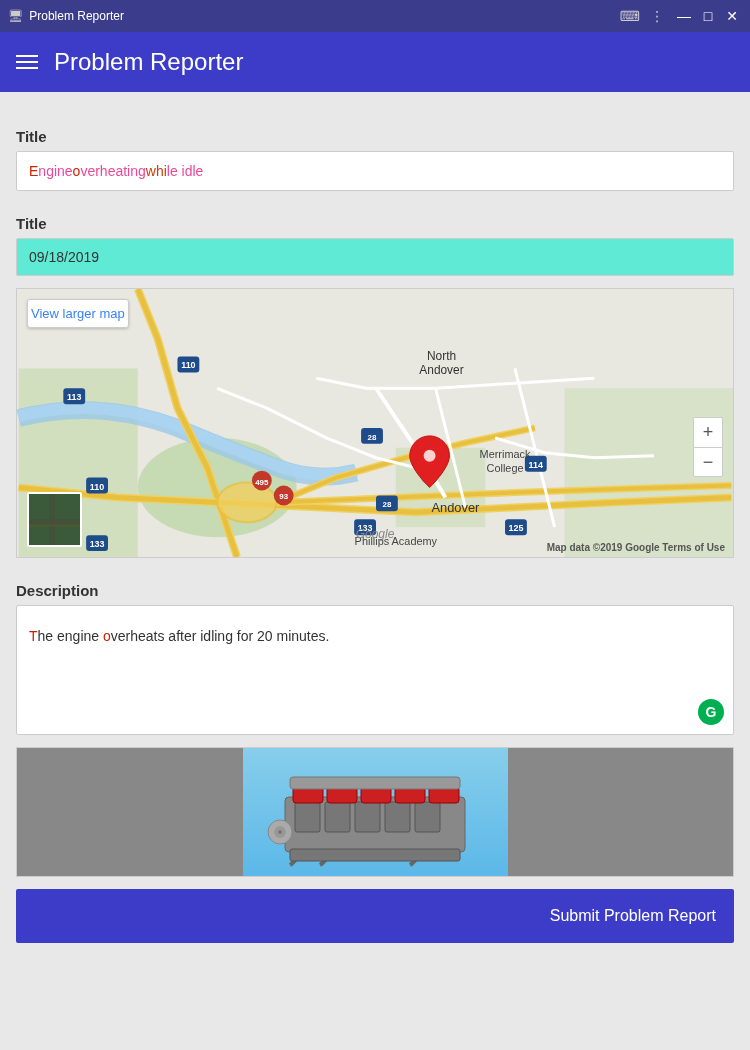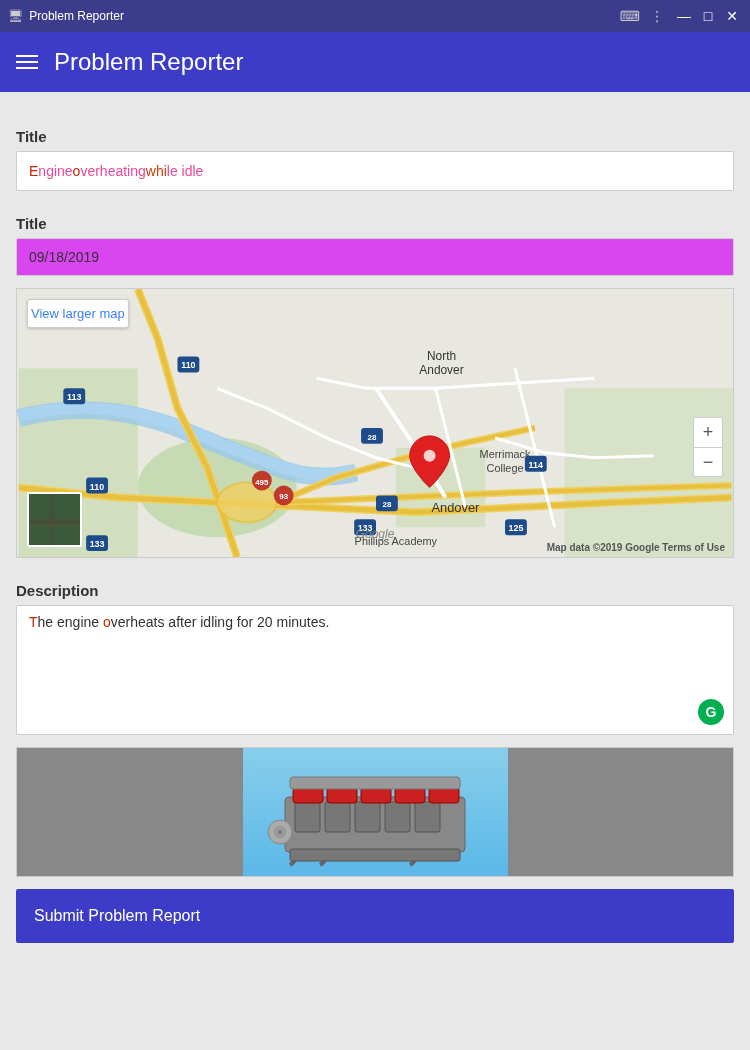--- a/index.html
+++ b/index.html
@@ -76,21 +76,21 @@
     }
     .field-label {
       font-size: 15px;
       font-weight: 600;
       color: #333;
       margin-bottom: 6px;
       margin-top: 24px;
     }
     .field-input {
       width: 100%;
-      background: #d946ef;
+      background: #5eead4;
       border: 1px solid #ccc;
       border-radius: 2px;
       padding: 10px 12px;
       font-size: 14px;
       color: #333;
       outline: none;
     }
 
     
     .title-display {
@@ -223,21 +223,21 @@
       font-size: 14px;
       font-weight: bold;
     }
 
     
     .desc-display {
       width: 100%;
       background: white;
       border: 1px solid #ccc;
       border-radius: 2px;
-      padding: 8px 12px;
+      padding: 22px 12px;
       font-size: 14px;
       color: #333;
       min-height: 130px;
       position: relative;
     }
     .desc-display span.red { color: #cc2200; }
 
     
     .image-area {
       width: 100%;
@@ -263,21 +263,21 @@
 
     
     .submit-btn {
       width: 100%;
       background: #3c3cc8;
       color: white;
       border: none;
       padding: 18px;
       font-size: 16px;
       cursor: pointer;
-      text-align: left;
+      text-align: right;
       border-radius: 2px;
     }
   </style>
 </head>
 <body>
 
 <div class="title-bar">
   <div class="title-bar-left">
     <span class="title-bar-icon">🖥</span>
     <span>Problem Reporter</span>

